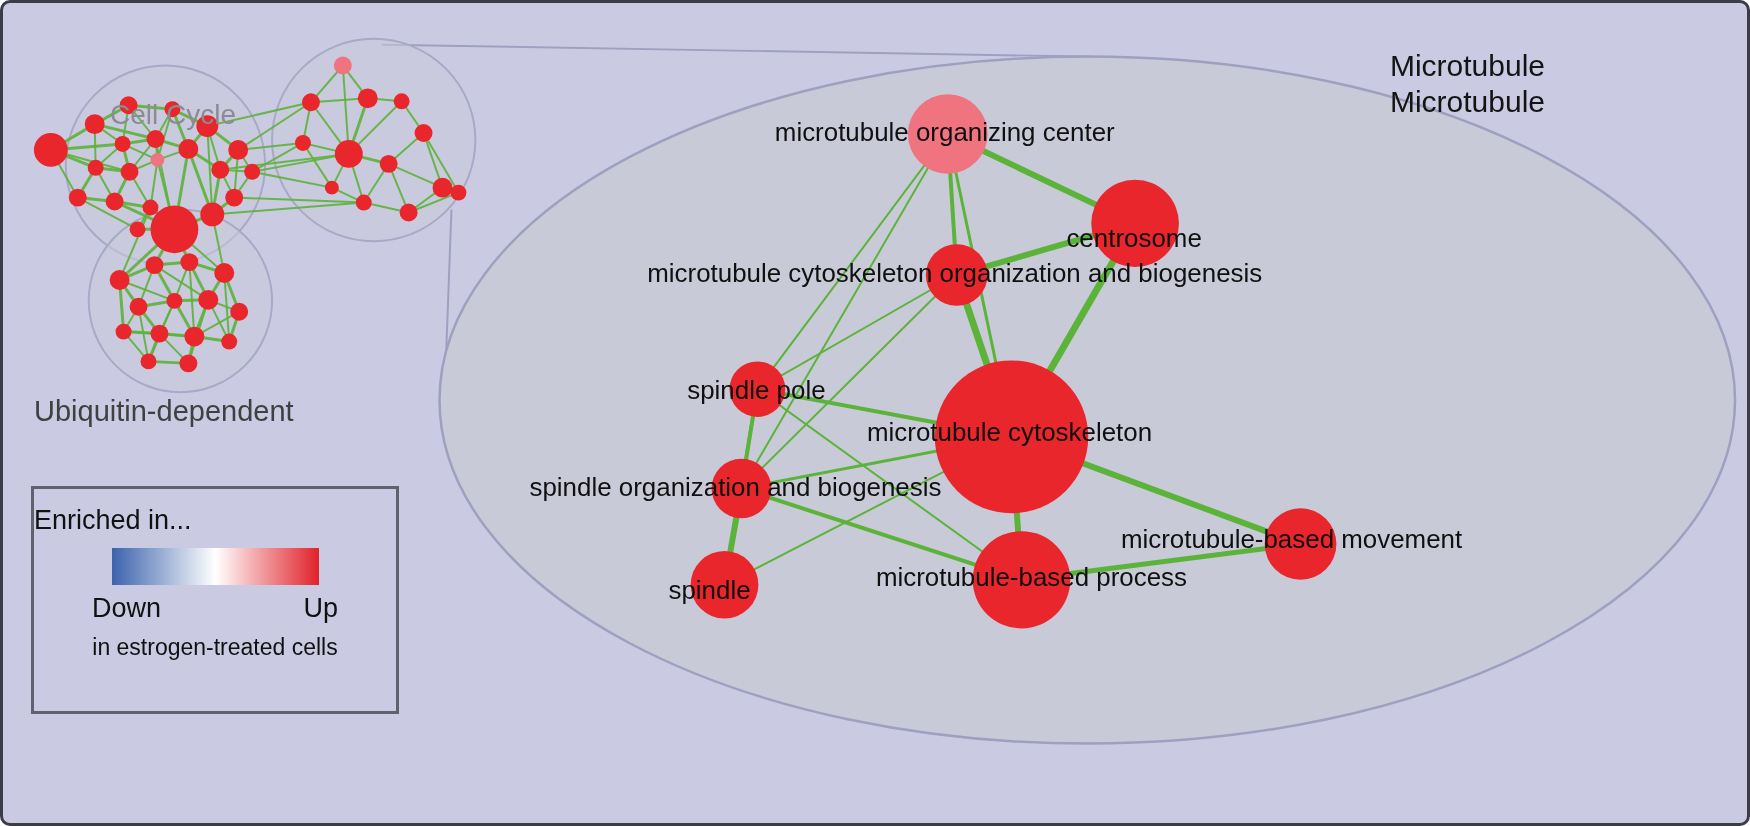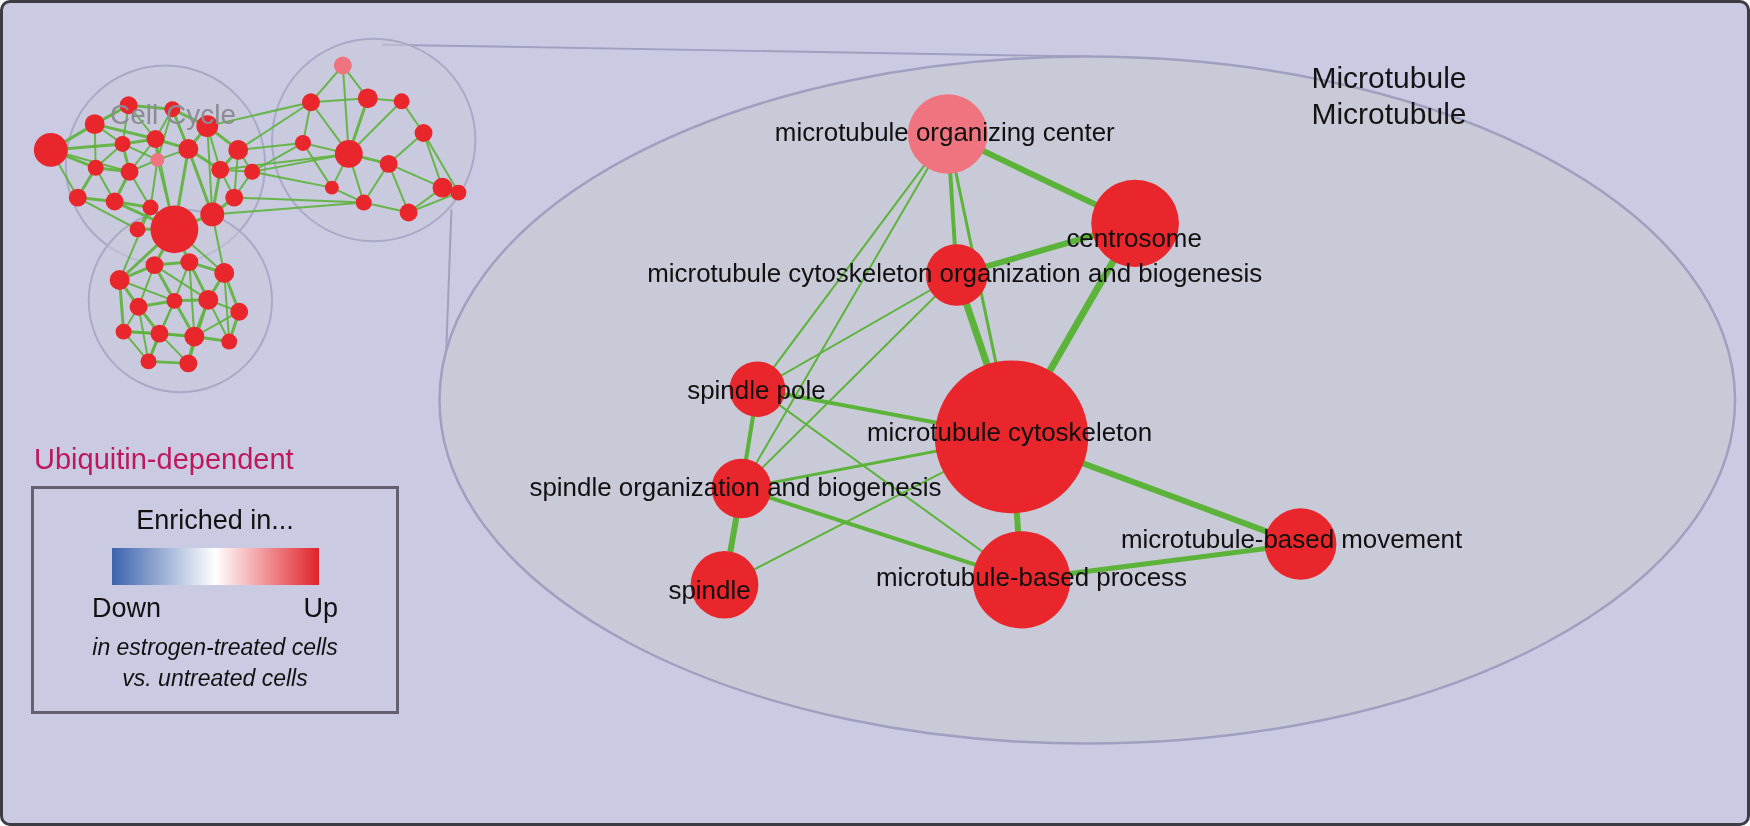--- a/index.html
+++ b/index.html
@@ -6,30 +6,30 @@
   html,body { background:#ffffff; font-family:"Liberation Sans", sans-serif; }
   .frame {
     position:relative; width:1750px; height:826px;
     background:#cacbe3; border:3px solid #3c3c44; border-radius:10px;
     overflow:hidden;
   }
   svg#net { position:absolute; left:0; top:0; width:100%; height:100%; }
   svg#net text { font-family:"Liberation Sans", sans-serif; }
   .overlay { position:absolute; z-index:3; }
   .cell-cycle-label { left:107px; top:48px; font-size:28px; color:#8b8b93;margin-top:48px; }
-  .microtubule-label { left:1230px; top:45px; width:312px; text-align:center; font-size:30px; color:#141414; line-height:1.2;margin-top:12px; }
-  .ubiquitin-label { left:31px; top:390px; font-size:29px; color:#be185d; line-height:1.28;margin-top:48px; }
+  .microtubule-label { left:1230px; top:45px; width:312px; text-align:right; font-size:30px; color:#141414; line-height:1.2; }
+  .ubiquitin-label { left:31px; top:390px; font-size:29px; color:#404040; line-height:1.28; }
   .legend {
     position:absolute; z-index:3; left:28px; top:483px; width:368px; height:228px;
     border:3px solid #62626e;
   }
-  .legend-title { text-align:center; margin-top:16px; font-size:27px; color:#111111; }
+  .legend-title { text-align:left; margin-top:16px; font-size:27px; color:#111111; }
   .legend-gradient { width:207px; height:37px; margin:12px auto 0 auto; }
   .legend-row { display:flex; justify-content:space-between; width:246px; margin:8px auto 0 auto; font-size:27px; color:#111111; }
-  .legend-sub { text-align:center; font-size:23px; color:#111111; margin-top:4px;font-style:italic; }
+  .legend-sub { text-align:center; font-size:23px; color:#111111; margin-top:4px; }
   .legend-sub.first { margin-top:10px; }
 </style>
 </head>
 <body>
 
 <div class="frame">
 
   <svg id="net" viewBox="0 0 1750 826" preserveAspectRatio="none">
       <line x1="380" y1="42" x2="1090" y2="54" stroke="#9fa0c0" stroke-width="2"></line>
       <line x1="450" y1="208" x2="443" y2="398" stroke="#9fa0c0" stroke-width="2"></line>
@@ -273,16 +273,15 @@
   </div>
 
   <div class="legend">
     <div class="legend-title">Enriched in...</div>
     <div class="legend-gradient" id="legend-gradient" style="background: linear-gradient(to right, rgb(60, 99, 173), rgb(255, 255, 255), rgb(224, 34, 42));"></div>
     <div class="legend-row">
       <span>Down</span>
       <span>Up</span>
     </div>
     <div class="legend-sub first">in estrogen-treated cells</div>
-    <div class="legend-sub">vs. untreated cells</div>
   </div>
 
 </div>
 
 </body></html>

